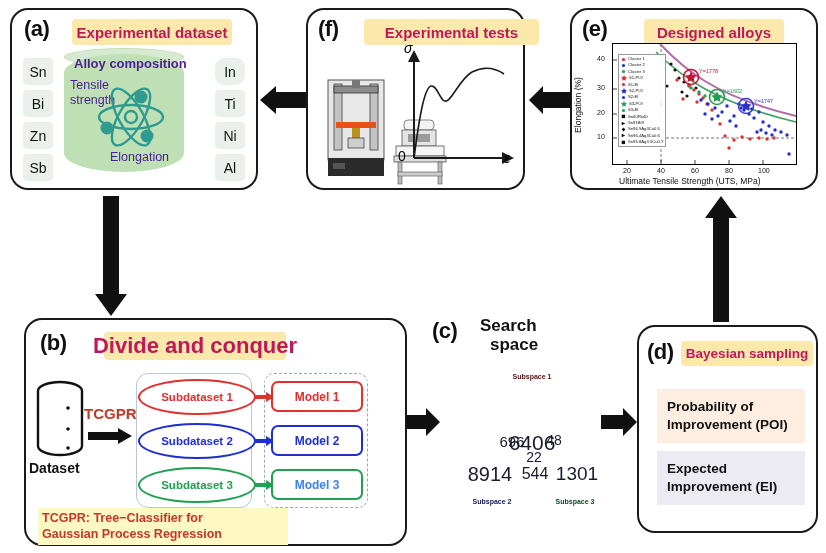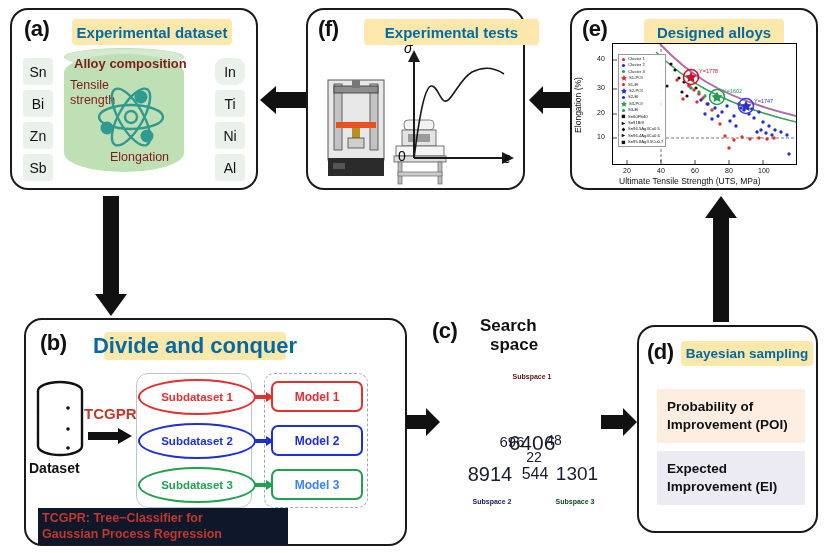--- a/index.html
+++ b/index.html
@@ -22,21 +22,21 @@
     font-size: 22px;
     color: #111;
     letter-spacing: -0.5px;
   }
   .banner {
     position: absolute;
     background: #fde8ab;
     border-radius: 4px;
     font-weight: bold;
     font-size: 15px;
-    color: #0369a1;
+    color: #be185d;
     display: flex; align-items: center; justify-content: center;
     padding: 3px 2px;
     white-space: nowrap;
   }
 
   
   #panelA { left: 10px; top: 8px; width: 248px; height: 182px; }
   .elbox {
     position: absolute;
     width: 30px; height: 27px;
@@ -50,21 +50,21 @@
     left: 52px; top: 44px; width: 120px; height: 118px;
     background: #bfdfb4;
     border-radius: 50% / 16%;
   }
   .cyl-top {
     position: absolute; left: 52px; top: 38px;
     width: 120px; height: 18px;
     background: #d5ead0; border: 1.5px solid #bfdfb4;
     border-radius: 50%;
   }
-  .cyl-label { position: absolute; font-size: 12.5px; color: #7f1d1d; }
+  .cyl-label { position: absolute; font-size: 12.5px; color: #4c1d95; }
 
   
   #panelF { left: 306px; top: 8px; width: 219px; height: 182px; }
 
   
   #panelE { left: 570px; top: 8px; width: 248px; height: 182px; }
   .plotbox {
     position: absolute;
     left: 40px; top: 33px; width: 185px; height: 122px;
     border: 1px solid #000; background: #fff;
@@ -94,21 +94,21 @@
   .group-box {
     position: absolute;
     border: 1.5px solid #b9c6d4; border-radius: 12px;
   }
   .dash-box {
     position: absolute;
     border: 1.8px dashed #9aa7b8; border-radius: 10px;
   }
   .footnote {
     position: absolute;
-    background: #0f172a;
+    background: #fef9c3;
     color: #c0392b;
     font-size: 12.5px; font-weight: bold;
     line-height: 1.3;
     padding: 2px 4px;
   }
 
   
   .venn-num {
     position: absolute; font-weight: normal;
     color: #1a1a2e;

